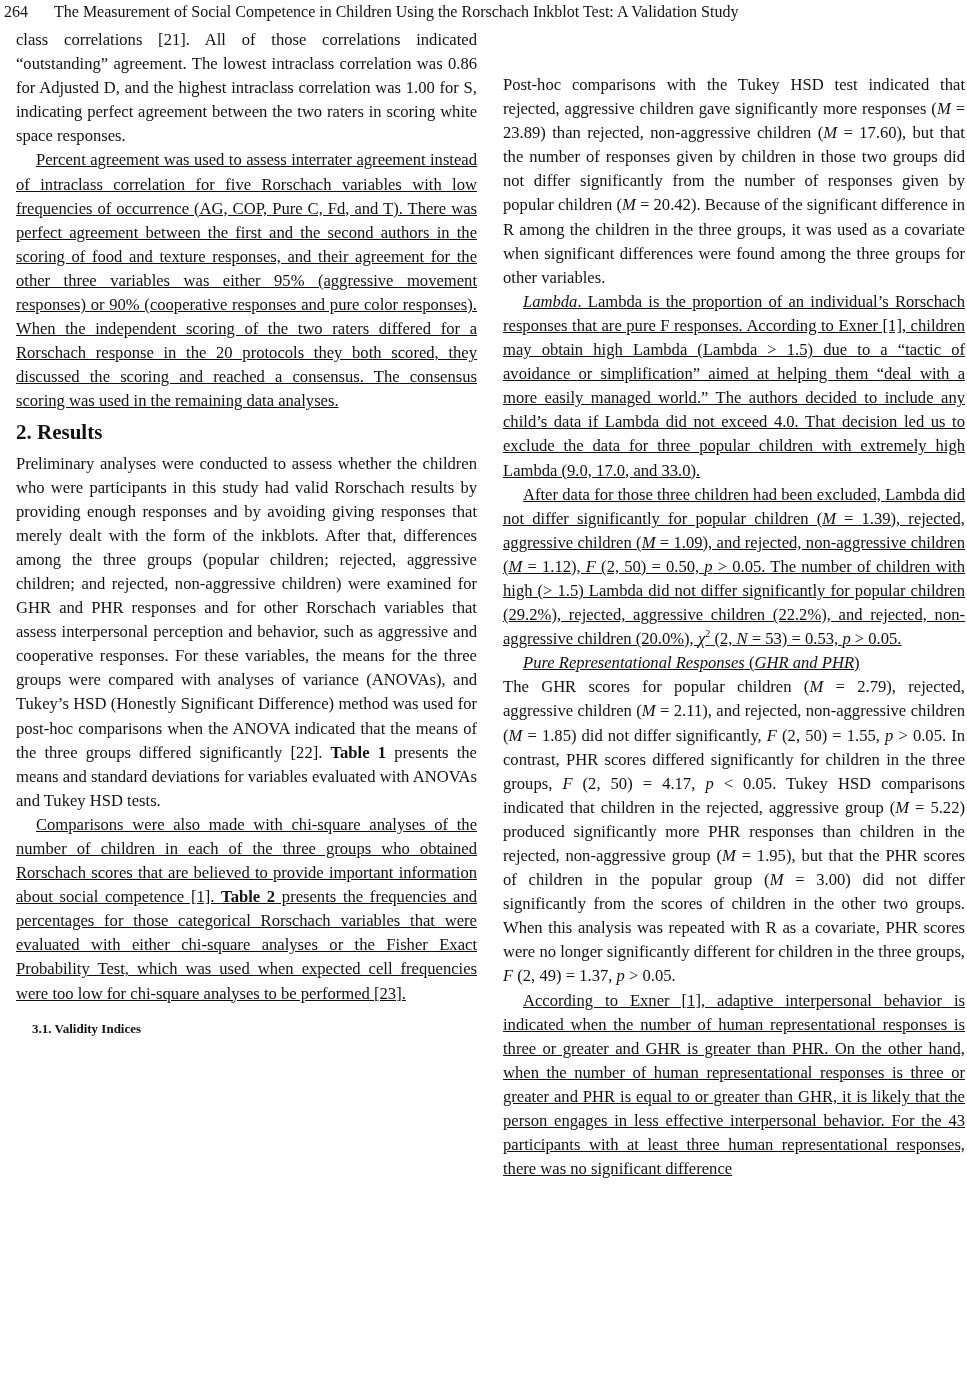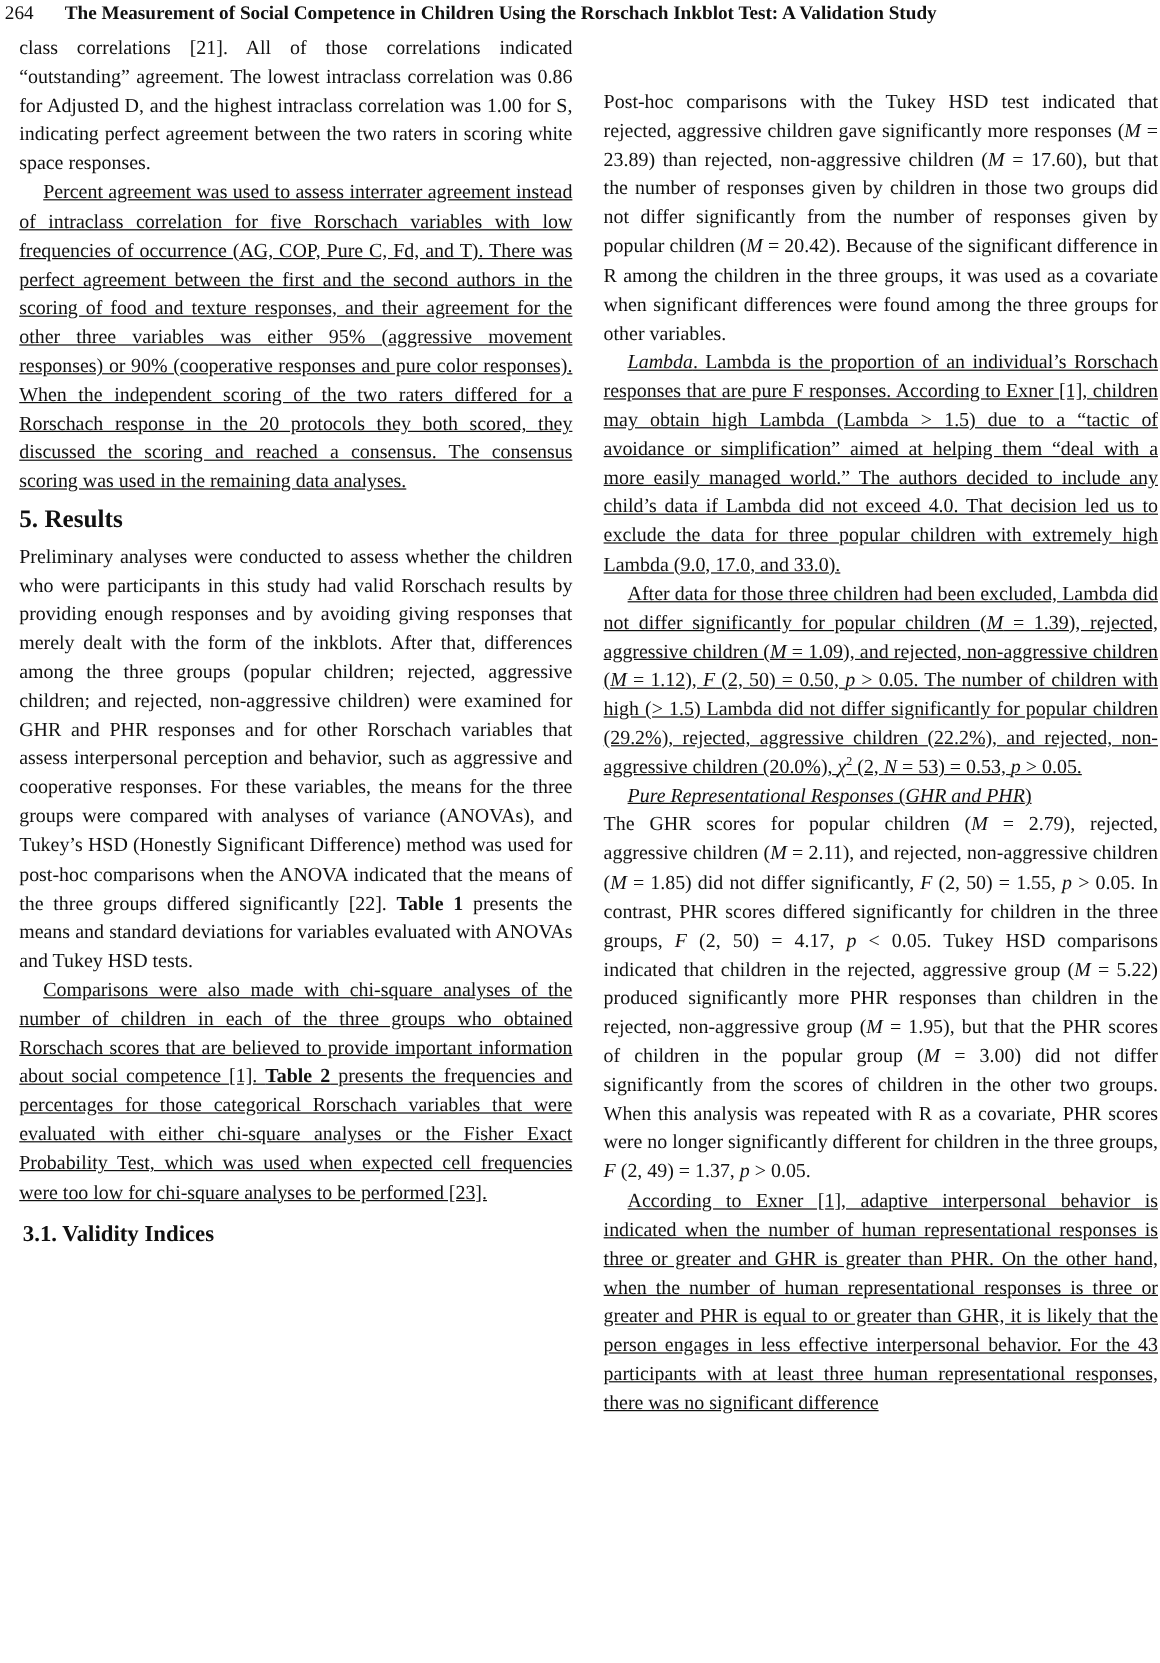--- a/index.html
+++ b/index.html
@@ -5,54 +5,54 @@
   html, body { margin: 0; padding: 0; background: #ffffff; }
   body {
     width: 967px; height: 1386px; position: relative; overflow: hidden;
     font-family: "Liberation Serif", serif; color: #111;
   }
   .header {
     position: absolute; left: 4px; top: 0; width: 960px; height: 22px;
     font-size: 16px; line-height: 20px; display: flex; align-items: flex-end;
   }
   .header .pnum { width: 50px; }
-  .header .htitle { flex: 1; font-weight: bold; }
+  .header .htitle { flex: 1; }
   .col {
     position: absolute; top: 28px; width: 461px;
     font-size: 16.6px; line-height: 24.1px; text-align: justify;
   }
   .col.left { left: 16px; }
   .col.right { left: 503px; width: 462px; margin-top: 45px; }
   .col p { margin: 0; text-indent: 0; }
   .col p.ind { text-indent: 20px; text-decoration: underline; }
   .col h2 {
     margin: 4px 0 6px 0; font-size: 21px; font-weight: bold; line-height: 28px;
   }
   .col h3 {
-    margin: 10px 0 6px 3px; font-size: 19px; font-weight: bold; line-height: 26px;
+    margin: 10px 0 6px 16px; font-size: 13px; font-weight: bold; line-height: 26px;
   }
   .footer {
     position: absolute; left: 2px; top: 1364px; width: 962px;
     font-size: 15px; display: flex; justify-content: space-between; margin-top: 44px;
   }
   .footer .journal { font-weight: bold; }
   sup { font-size: 10px; line-height: 0; }
 </style>
 </head>
 <body>
 
 <div class="header">
   <span class="pnum">264</span>
   <span class="htitle">The Measurement of Social Competence in Children Using the Rorschach Inkblot Test: A Validation Study</span>
 </div>
 
 <div class="col left" id="col-left">
     <p><span>class correlations [21]. All of those correlations indicated “outstanding” agreement. The lowest intraclass correlation was 0.86 for Adjusted D, and the highest intraclass correlation was 1.00 for S, indicating perfect agreement between the two raters in scoring white space responses.</span></p>
     <p class="ind"><span>Percent agreement was used to assess interrater agreement instead of intraclass correlation for five Rorschach variables with low frequencies of occurrence (AG, COP, Pure C, Fd, and T). There was perfect agreement between the first and the second authors in the scoring of food and texture responses, and their agreement for the other three variables was either 95% (aggressive movement responses) or 90% (cooperative responses and pure color responses). When the independent scoring of the two raters differed for a Rorschach response in the 20 protocols they both scored, they discussed the scoring and reached a consensus. The consensus scoring was used in the remaining data analyses.</span></p>
-    <h2>5. Results</h2>
+    <h2>2. Results</h2>
     <p><span>Preliminary analyses were conducted to assess whether the children who were participants in this study had valid Rorschach results by providing enough responses and by avoiding giving responses that merely dealt with the form of the inkblots. After that, differences among the three groups (popular children; rejected, aggressive children; and rejected, non-aggressive children) were examined for GHR and PHR responses and for other Rorschach variables that assess interpersonal perception and behavior, such as aggressive and cooperative responses. For these variables, the means for the three groups were compared with analyses of variance (ANOVAs), and Tukey’s HSD (Honestly Significant Difference) method was used for post-hoc comparisons when the ANOVA indicated that the means of the three groups differed significantly [22]. </span><b>Table 1</b><span> presents the means and standard deviations for variables evaluated with ANOVAs and Tukey HSD tests.</span></p>
     <p class="ind"><span>Comparisons were also made with chi-square analyses of the number of children in each of the three groups who obtained Rorschach scores that are believed to provide important information about social competence [1]. </span><b>Table 2</b><span> presents the frequencies and percentages for those categorical Rorschach variables that were evaluated with either chi-square analyses or the Fisher Exact Probability Test, which was used when expected cell frequencies were too low for chi-square analyses to be performed [23].</span></p>
     <h3>3.1. Validity Indices</h3>
   </div>
 <div class="col right" id="col-right">
     <p><span>Post-hoc comparisons with the Tukey HSD test indicated that rejected, aggressive children gave significantly more responses (</span><i>M</i><span> = 23.89) than rejected, non-aggressive children (</span><i>M</i><span> = 17.60), but that the number of responses given by children in those two groups did not differ significantly from the number of responses given by popular children (</span><i>M</i><span> = 20.42). Because of the significant difference in R among the children in the three groups, it was used as a covariate when significant differences were found among the three groups for other variables.</span></p>
     <p class="ind"><i>Lambda</i><span>. Lambda is the proportion of an individual’s Rorschach responses that are pure F responses. According to Exner [1], children may obtain high Lambda (Lambda &gt; 1.5) due to a “tactic of avoidance or simplification” aimed at helping them “deal with a more easily managed world.” The authors decided to include any child’s data if Lambda did not exceed 4.0. That decision led us to exclude the data for three popular children with extremely high Lambda (9.0, 17.0, and 33.0).</span></p>
     <p class="ind"><span>After data for those three children had been excluded, Lambda did not differ significantly for popular children (</span><i>M</i><span> = 1.39), rejected, aggressive children (</span><i>M</i><span> = 1.09), and rejected, non-aggressive children (</span><i>M</i><span> = 1.12), </span><i>F</i><span> (2, 50) = 0.50, </span><i>p</i><span> &gt; 0.05. The number of children with high (&gt; 1.5) Lambda did not differ significantly for popular children (29.2%), rejected, aggressive children (22.2%), and rejected, non-aggressive children (20.0%), </span><i>χ</i><sup>2</sup><span> (2, </span><i>N</i><span> = 53) = 0.53, </span><i>p</i><span> &gt; 0.05.</span></p>
     <p class="ind"><i>Pure Representational Responses</i><span> (</span><i>GHR and PHR</i><span>)</span></p>
     <p><span>The GHR scores for popular children (</span><i>M</i><span> = 2.79), rejected, aggressive children (</span><i>M</i><span> = 2.11), and rejected, non-aggressive children (</span><i>M</i><span> = 1.85) did not differ significantly, </span><i>F</i><span> (2, 50) = 1.55, </span><i>p</i><span> &gt; 0.05. In contrast, PHR scores differed significantly for children in the three groups, </span><i>F</i><span> (2, 50) = 4.17, </span><i>p</i><span> &lt; 0.05. Tukey HSD comparisons indicated that children in the rejected, aggressive group (</span><i>M</i><span> = 5.22) produced significantly more PHR responses than children in the rejected, non-aggressive group (</span><i>M</i><span> = 1.95), but that the PHR scores of children in the popular group (</span><i>M</i><span> = 3.00) did not differ significantly from the scores of children in the other two groups. When this analysis was repeated with R as a covariate, PHR scores were no longer significantly different for children in the three groups, </span><i>F</i><span> (2, 49) = 1.37, </span><i>p</i><span> &gt; 0.05.</span></p>

